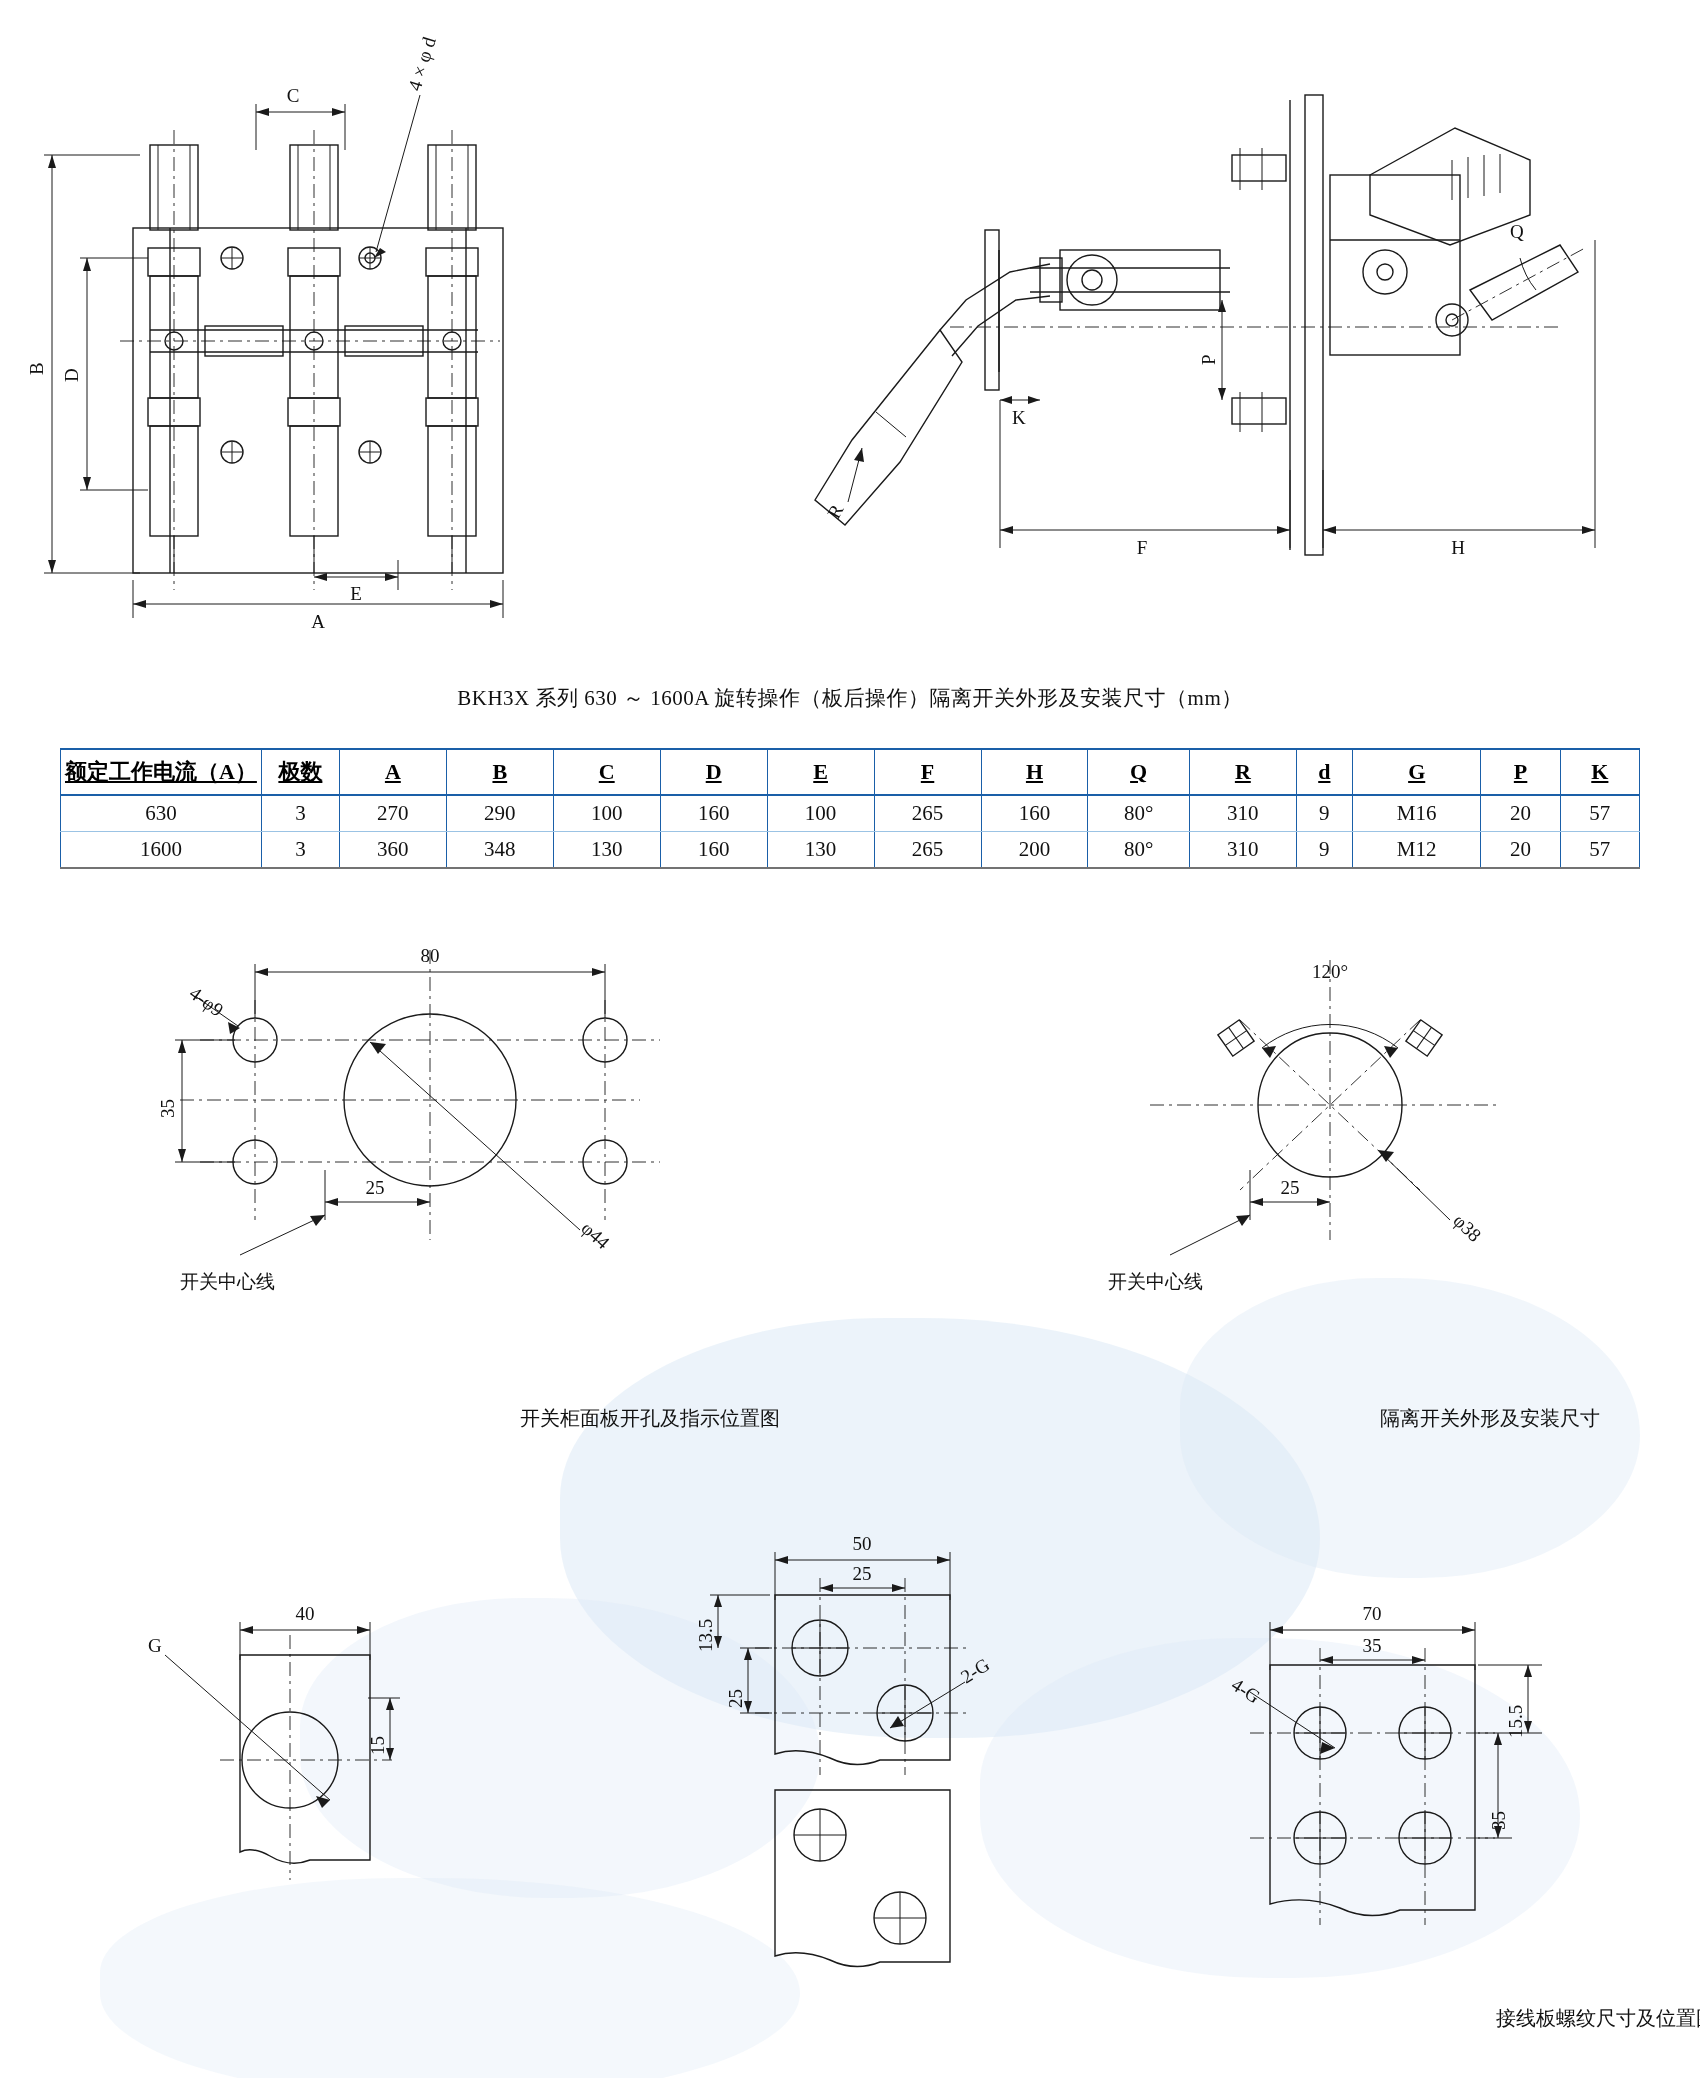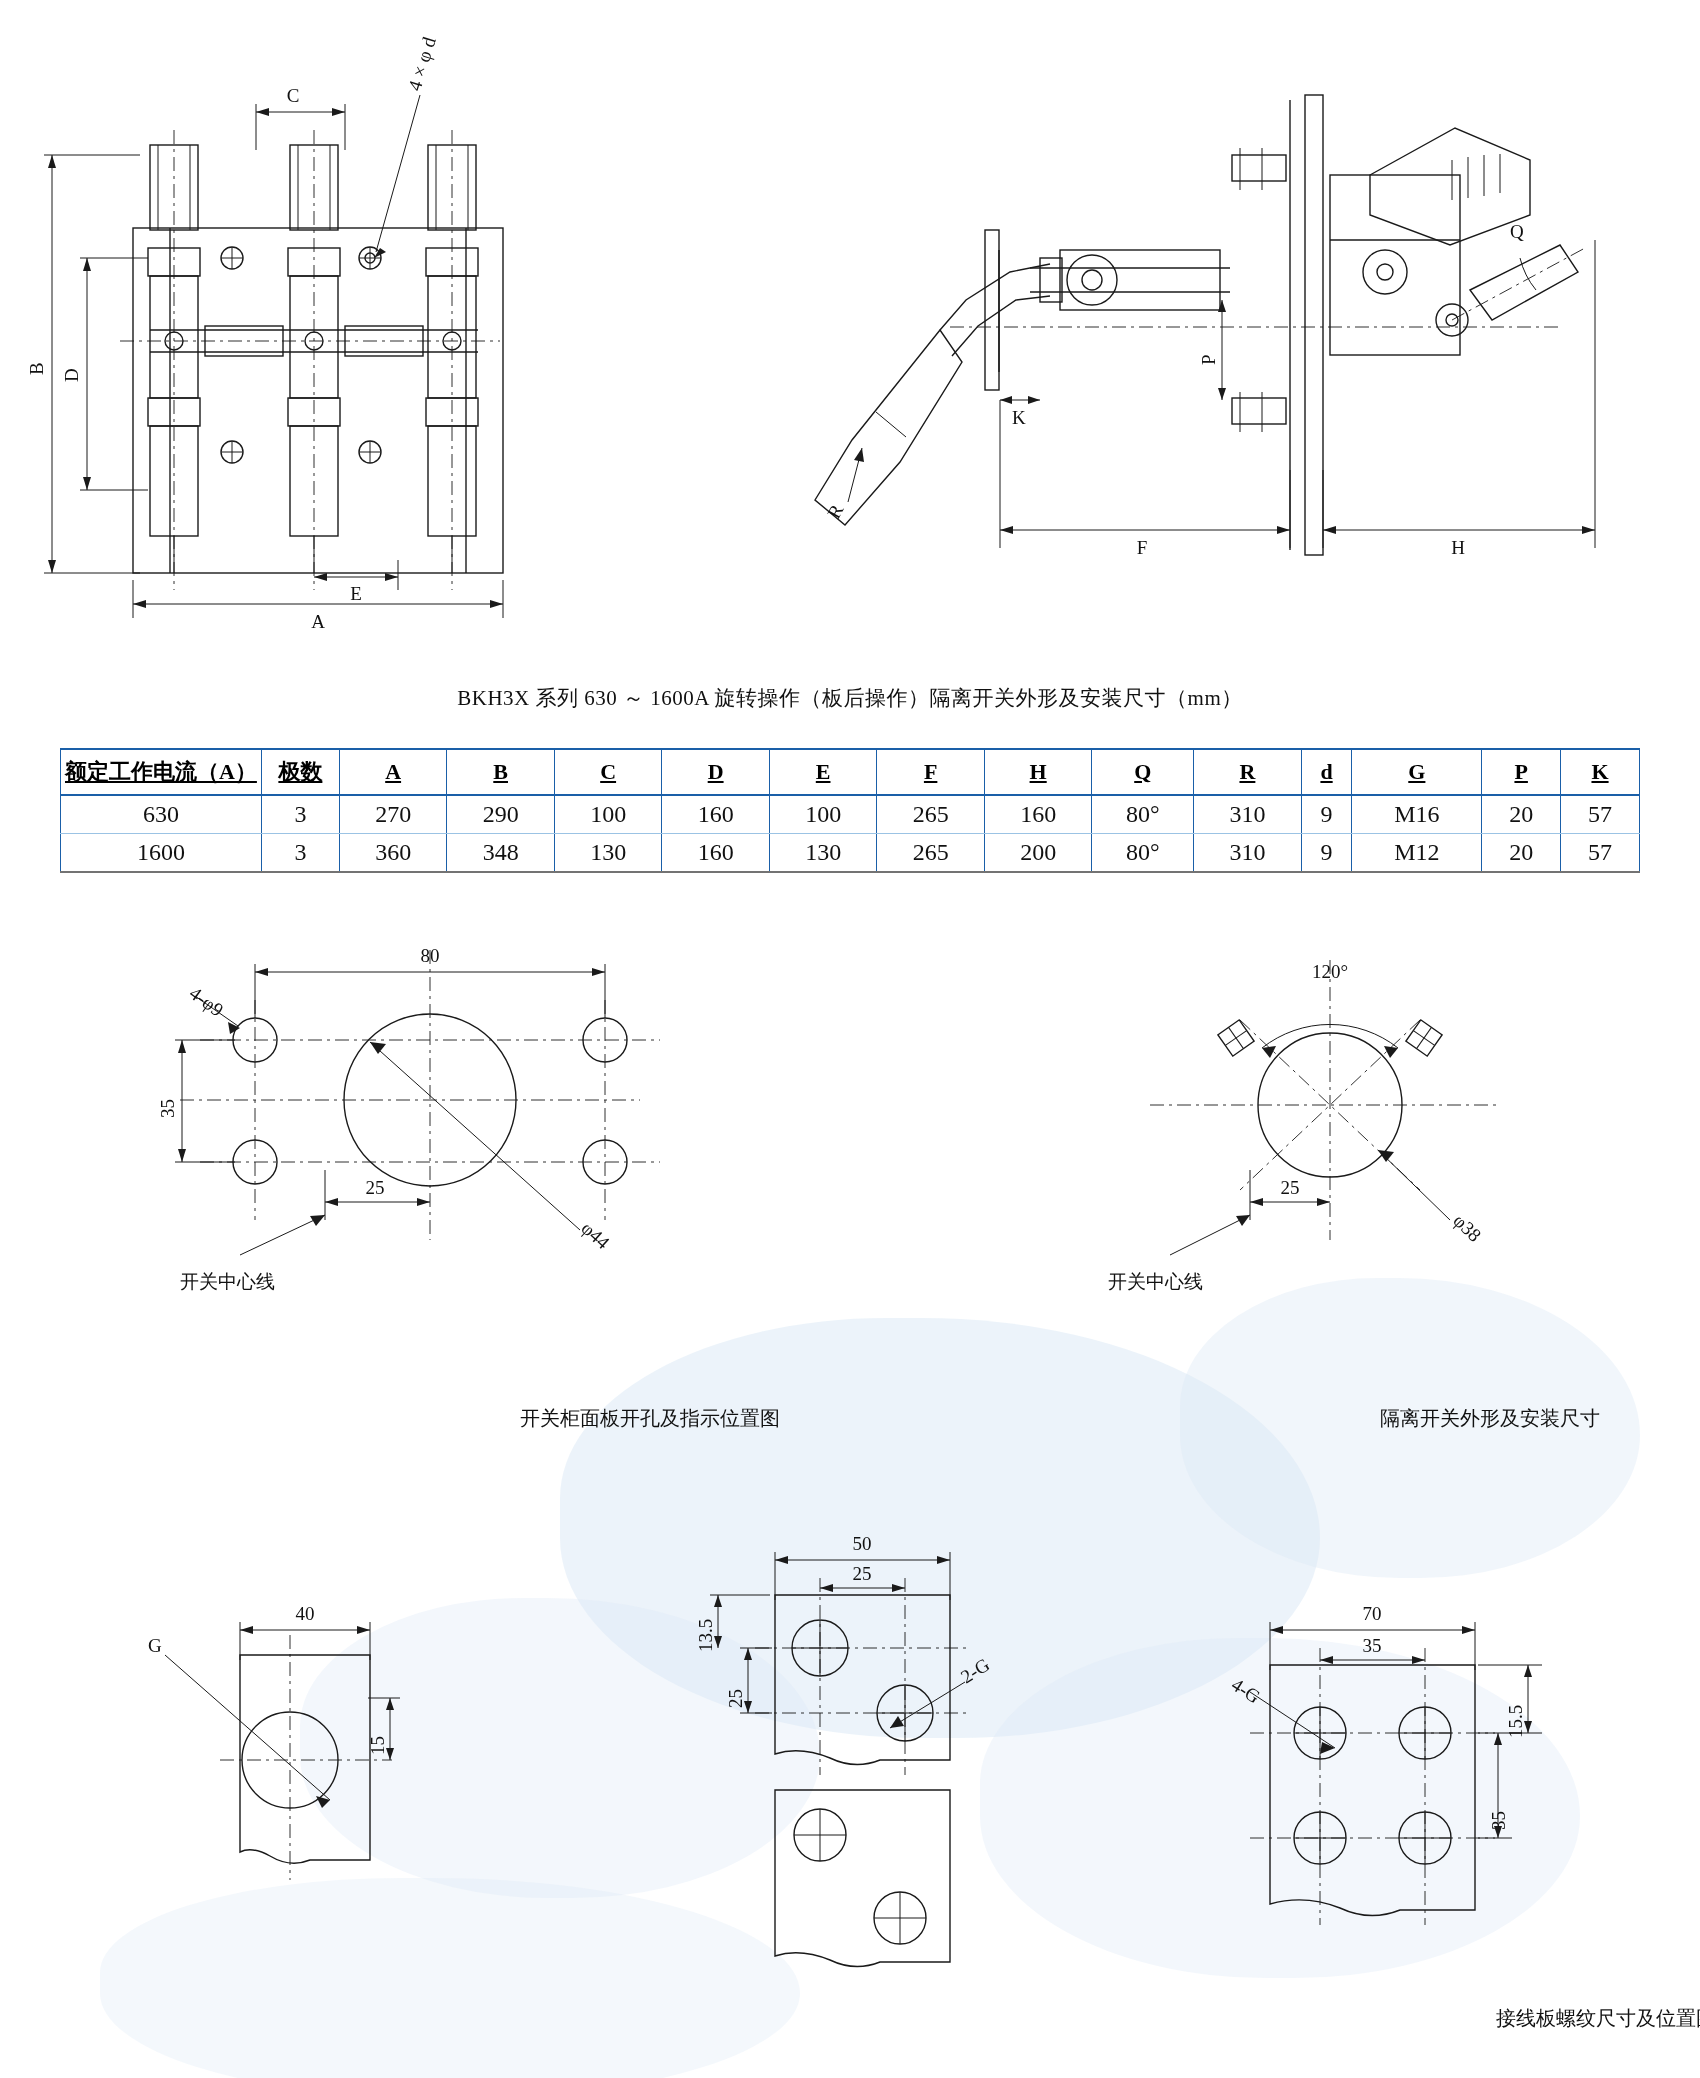--- a/index.html
+++ b/index.html
@@ -64,21 +64,21 @@
   }
   table.spec thead tr { }
   table.spec th { border-top:2px solid #1a5fa8; border-bottom:2px solid #1a5fa8; }
   table.spec td {
     border-left:1px solid #1a5fa8;
     border-right:1px solid #1a5fa8;
     border-top:1px solid #9bc3e4;
     border-bottom:1px solid #9bc3e4;
     text-align:center;
     padding:5px 4px;
-    font-size:24px;
+    font-size:21px;
   }
   table.spec tbody tr:last-child td { border-bottom:2px solid #737373; }
   .sub-caption {
     text-align:right;
     font-size:20px;
     font-family:"Liberation Serif", serif;
   }
 </style>
 </head>
 <body>

